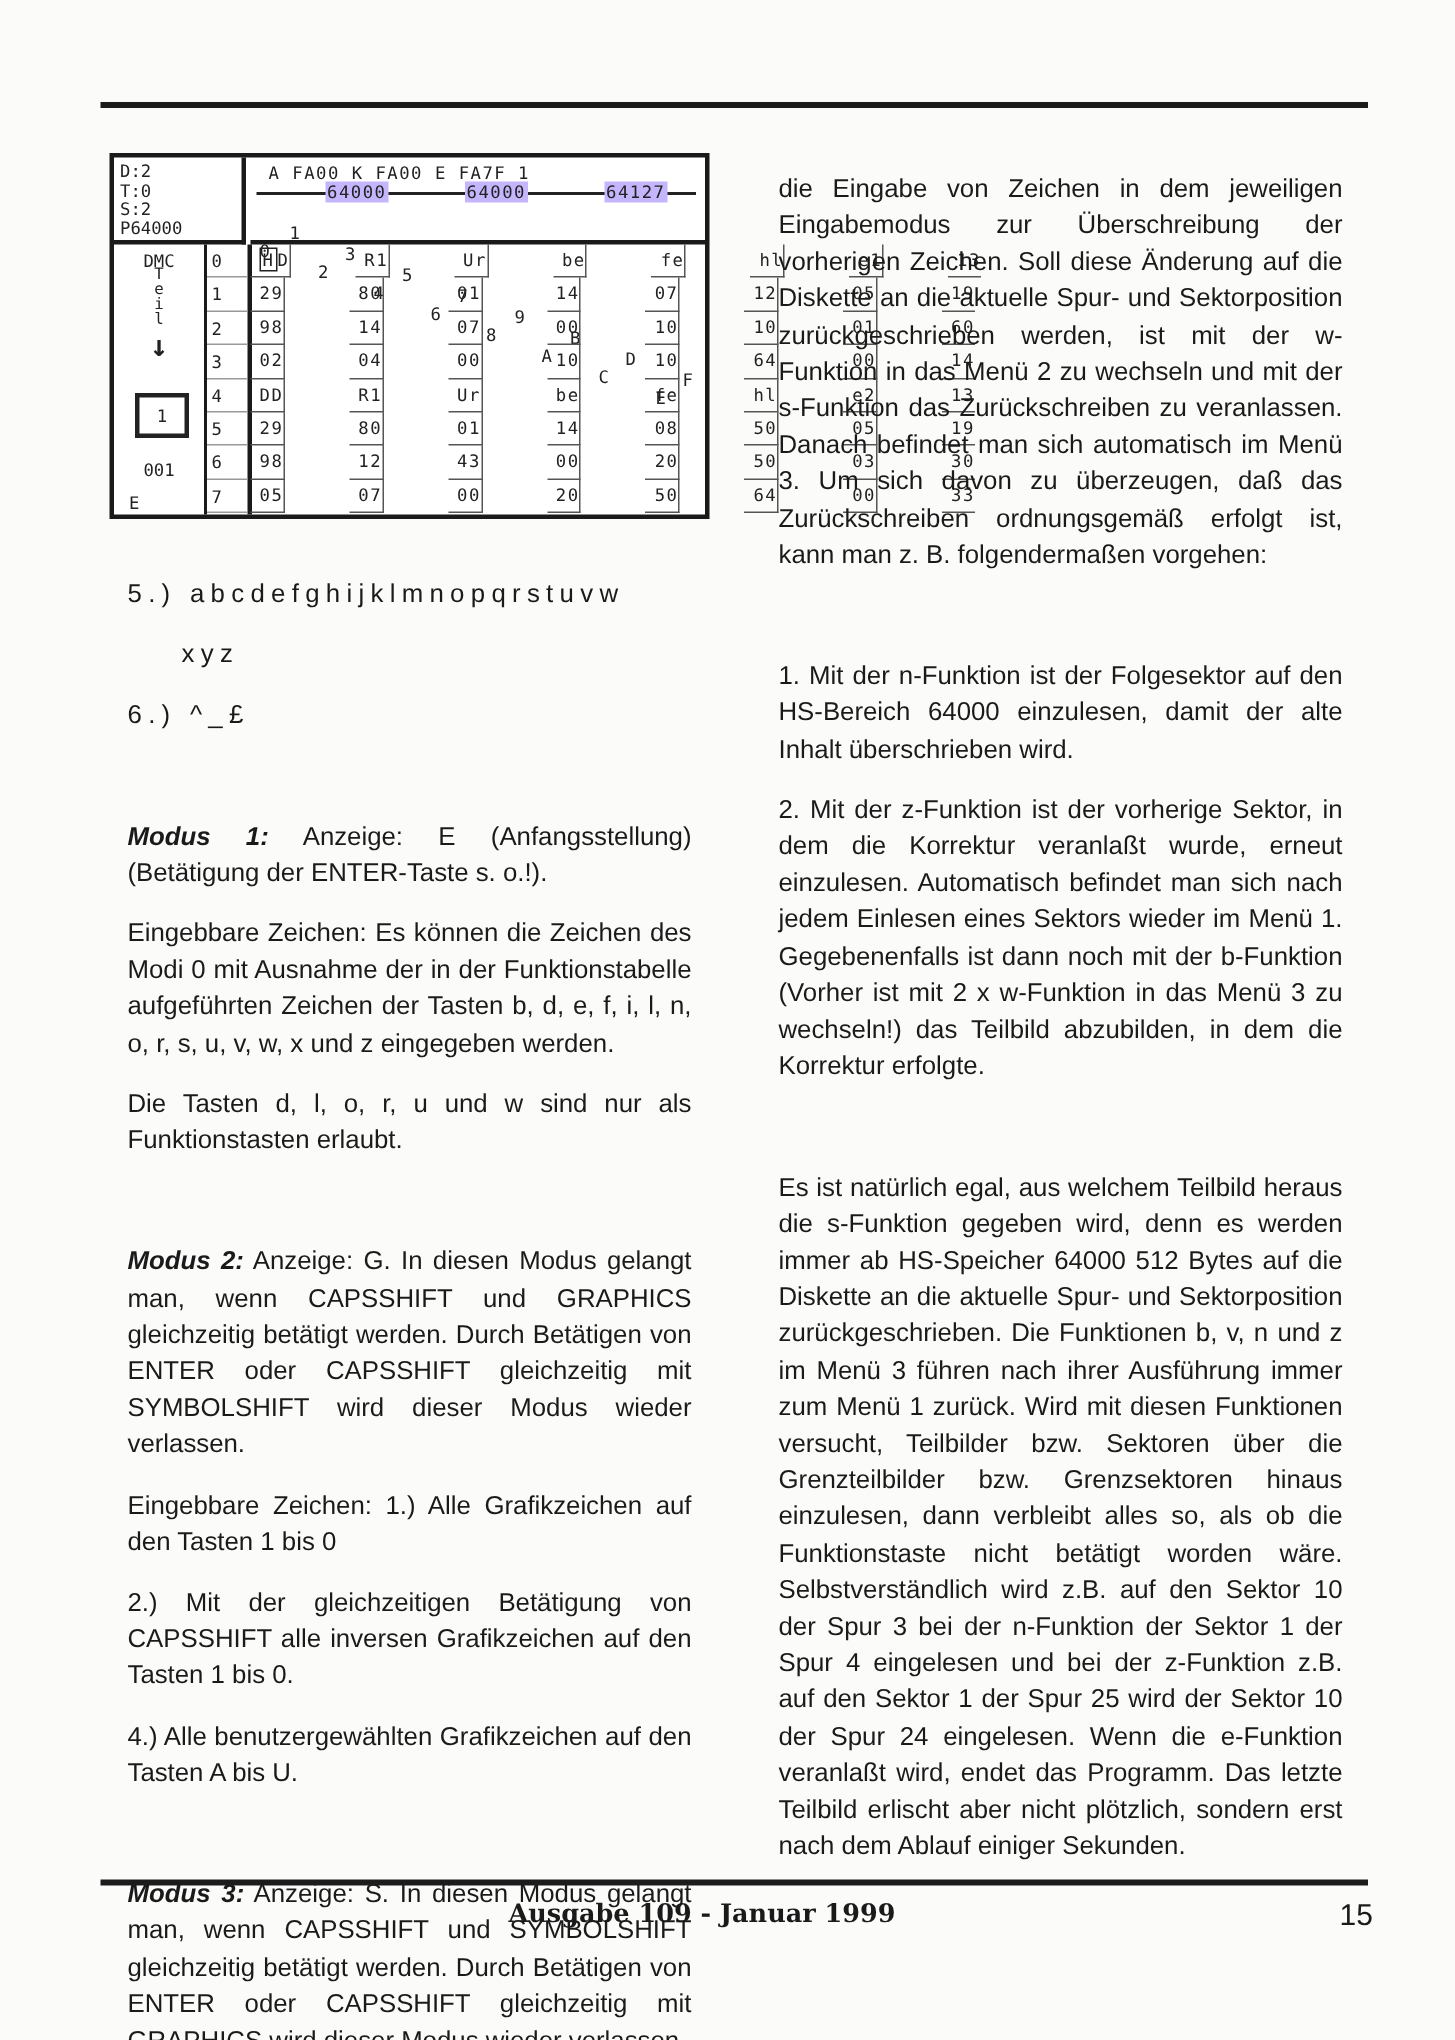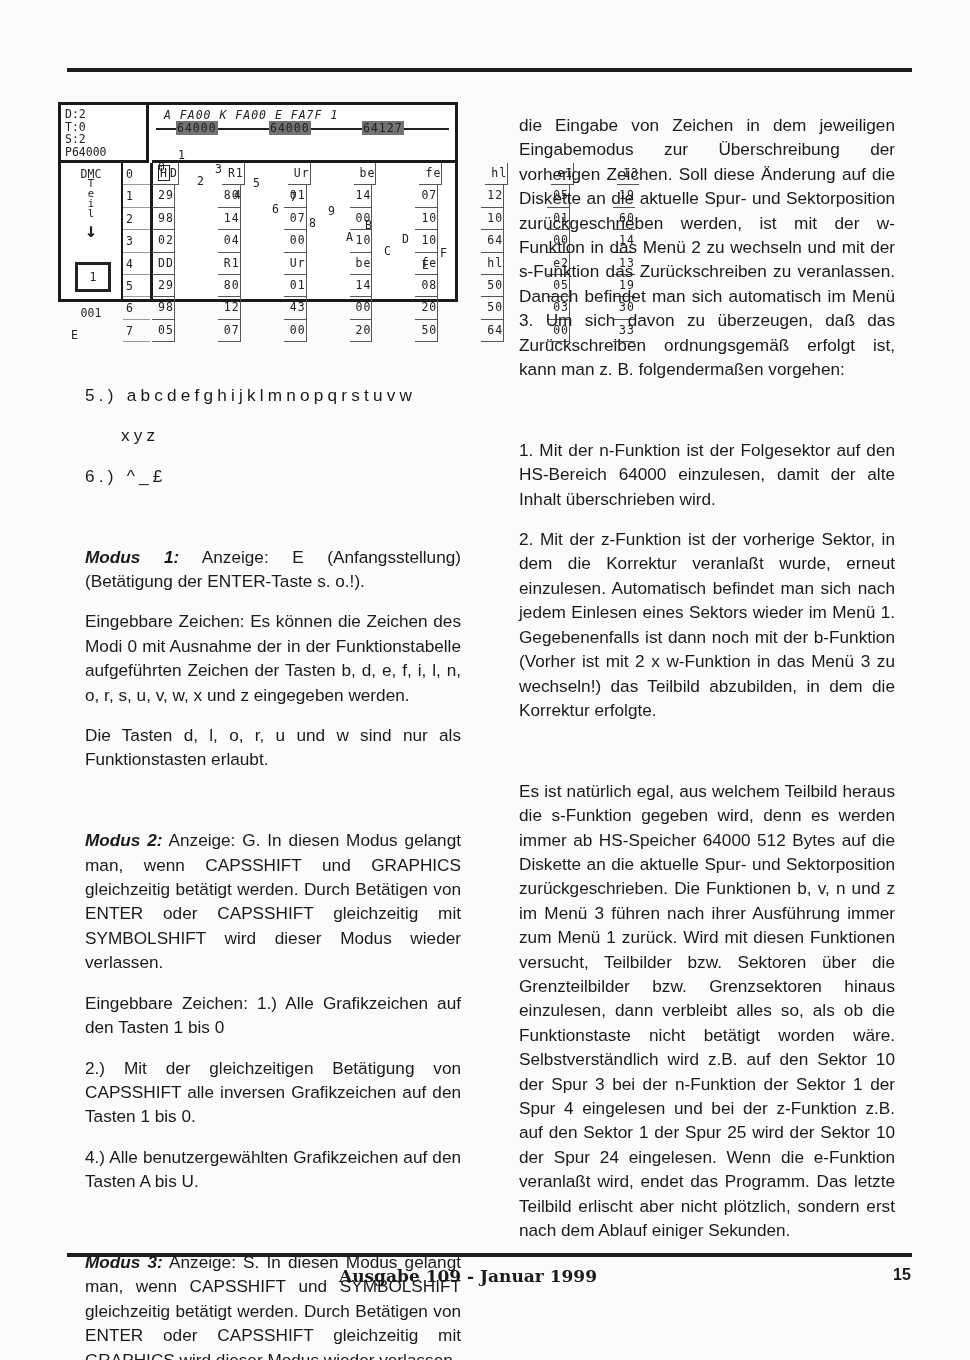--- a/index.html
+++ b/index.html
@@ -16,30 +16,30 @@
   .col.right { left: 503px; top: 97px; }
   .col p { margin: 16px; }
   .col .gap { height: 24.4px; }
   .jus { text-align: justify; text-align-last: left; }
   .hd { font-weight: bold; font-style: italic; }
   .indent { padding-left: 36px; }
   .spaced { letter-spacing: 4.2px; }
 
   
   .screen {
-    position: absolute; left: 58px; top: 102px; width: 400px; height: 200px;
+    position: absolute; left: 73px; top: 102px; width: 400px; height: 244px;
     border: 3px solid #1a1a1a; background: #fff; box-sizing: border-box;
     font-family: "DejaVu Sans Mono", monospace; font-size: 11.5px; color: #222;
   }
   .info { position: absolute; left: 0; top: 0; width: 88px; height: 58px; border-right: 3px solid #1a1a1a; border-bottom: 3px solid #1a1a1a; padding: 3px 0 0 4px; box-sizing: border-box; line-height: 12.5px; }
   .ruler { position: absolute; left: 91px; top: 0; right: 0; height: 58px; border-bottom: 3px solid #1a1a1a; box-sizing: border-box; }
-  .ruler .r1 { position: absolute; left: 12px; top: 3px; letter-spacing: 1px; white-space: pre; font-style: italic; }
+  .ruler .r1 { position: absolute; left: 12px; top: 3px; letter-spacing: 1px; white-space: pre; }
   .ruler .r2 { position: absolute; left: 4px; right: 6px; top: 17px; height: 12px; }
   .ruler .r2 .line { position: absolute; left: 0; right: 0; top: 6px; border-top: 2px solid #222; }
-  .ruler .r2 span { position: absolute; top: -1px; background: #737373; padding: 0 1px; letter-spacing: 1px; }
+  .ruler .r2 span { position: absolute; top: -1px; background: #c4b5fd; padding: 0 1px; letter-spacing: 1px; margin-left: 26px; }
   .ruler .r3, .ruler .r4 { position: absolute; left: 0; right: 0; white-space: pre; }
   .ruler .r3 { top: 29px; }
   .ruler .r4 { top: 41px; }
   .ruler .r3 span, .ruler .r4 span { position: absolute; }
 
   .side { position: absolute; left: 0; top: 58px; width: 60px; bottom: 0; border-right: 2px solid #1a1a1a; text-align: center; }
   .side .dmc { position: absolute; top: 4px; left: 0; width: 60px; }
   .side .teil { position: absolute; top: 15px; left: 0; width: 60px; line-height: 10px; font-size: 10.5px; }
   .side .arrow { position: absolute; top: 57px; left: 0; width: 60px; font-size: 20px; line-height: 20px; font-weight: bold; }
   .side .box { position: absolute; top: 99px; left: 14px; width: 30px; height: 24px; border: 3px solid #222; line-height: 24px; }
@@ -49,21 +49,21 @@
   .rownums { position: absolute; left: 62px; top: 58px; width: 27px; bottom: 0; border-right: 3px solid #1a1a1a; }
   .rownums div { height: 22.4px; line-height: 22.4px; padding-left: 3px; border-bottom: 1px solid #999; box-sizing: border-box; }
   .grid { position: absolute; left: 91px; top: 58px; right: 0; bottom: 0; }
   .grid .row { display: flex; height: 22.4px; gap: 43px; }
   .grid .cell { flex: 1; border-right: 1px solid #555; border-bottom: 1px solid #555; box-sizing: border-box; line-height: 21px; padding-left: 6px; letter-spacing: 1px; }
   .grid .cell:last-child { border-right: none; }
   .grid .cell.cursor span:first-child { border: 1.5px solid #222; padding: 0 1px; }
 
   .footer { position: absolute; top: 1266px; left: 0; width: 970px; font-family: "DejaVu Serif", serif; font-weight: bold; font-size: 17px; }
   .footer .issue { position: absolute; left: 339px; }
-  .footer .pg { position: absolute; left: 893px; font-family: "Liberation Sans", sans-serif; font-weight: bold; font-size: 16px; }
+  .footer .pg { position: absolute; left: 893px; font-family: "Liberation Sans", sans-serif; font-weight: normal; font-size: 20px; }
 </style>
 </head>
 <body>
 
 <div class="rule top"></div>
 
 <div class="screen">
   <div class="info">
     <div>D:2</div>
     <div>T:0</div>

